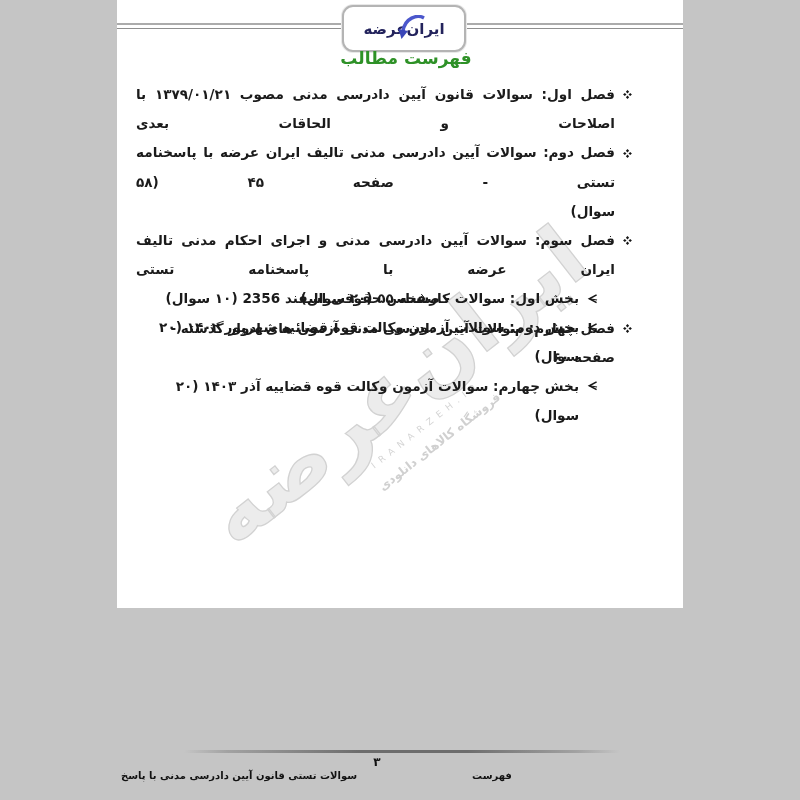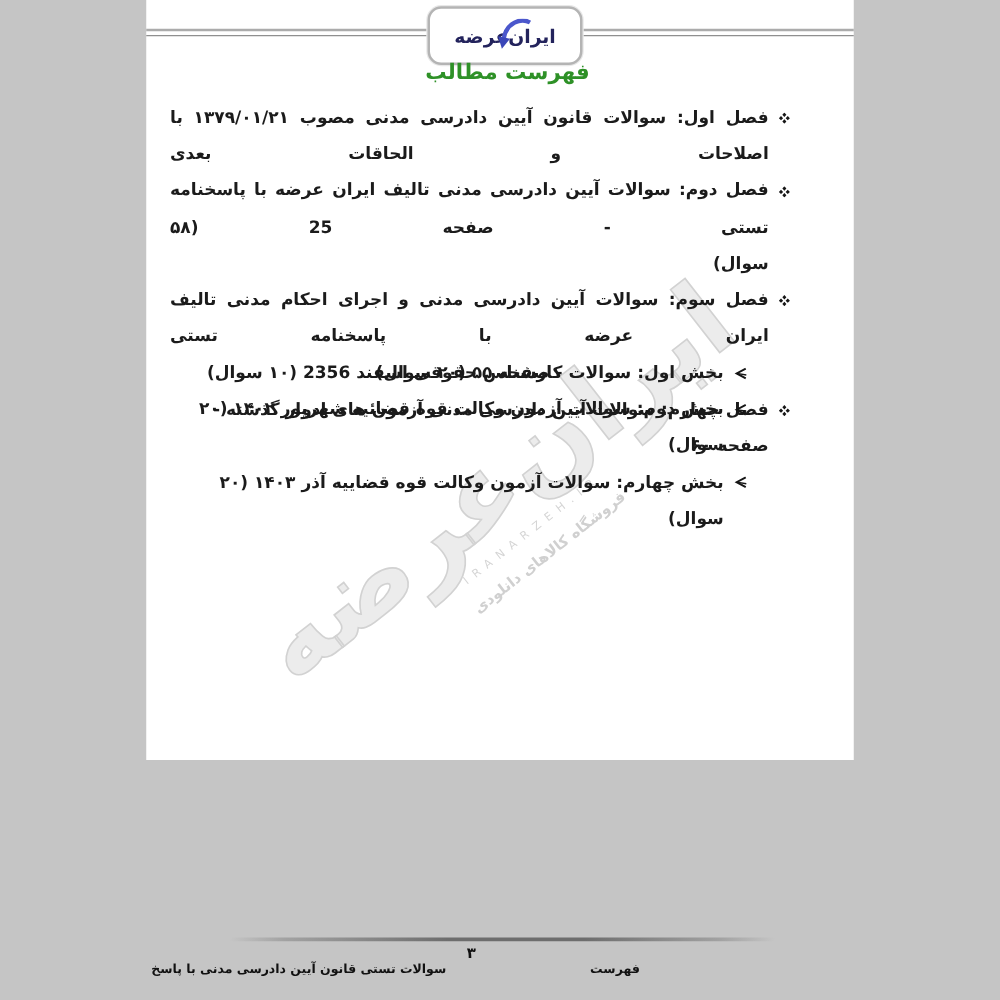--- a/index.html
+++ b/index.html
@@ -126,21 +126,21 @@
         <span class="bullet">
           <svg viewBox="0 0 10 10" width="9" height="9">
             <g fill="#161616">
               <path d="M5 0.1 L6.8 2 L5 3.9 L3.2 2 Z"></path>
               <path d="M5 6.1 L6.8 8 L5 9.9 L3.2 8 Z"></path>
               <path d="M0.1 5 L2 3.2 L3.9 5 L2 6.8 Z"></path>
               <path d="M6.1 5 L8 3.2 L9.9 5 L8 6.8 Z"></path>
             </g>
           </svg>
         </span>
-        <span class="txt">فصل دوم: سوالات آیین دادرسی مدنی تالیف ایران عرضه با پاسخنامه تستی - صفحه 25 (۵۸</span>
+        <span class="txt">فصل دوم: سوالات آیین دادرسی مدنی تالیف ایران عرضه با پاسخنامه تستی - صفحه ۴۵ (۵۸</span>
       </div>
       <div class="row cont">
         <span class="txt">سوال)</span>
       </div>
       <div class="row first-justify">
         <span class="bullet">
           <svg viewBox="0 0 10 10" width="9" height="9">
             <g fill="#161616">
               <path d="M5 0.1 L6.8 2 L5 3.9 L3.2 2 Z"></path>
               <path d="M5 6.1 L6.8 8 L5 9.9 L3.2 8 Z"></path>

